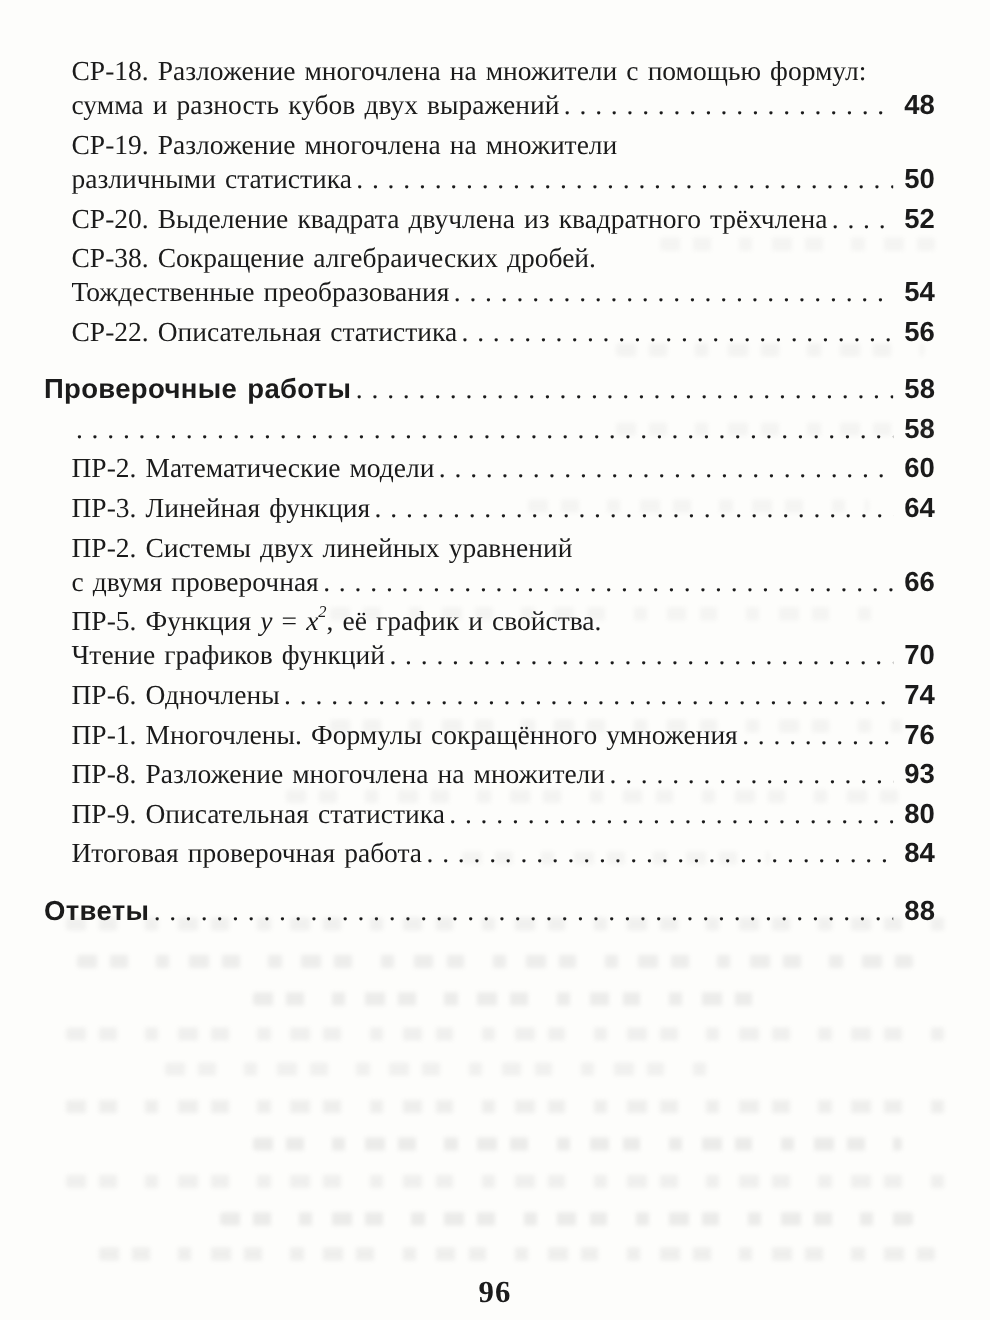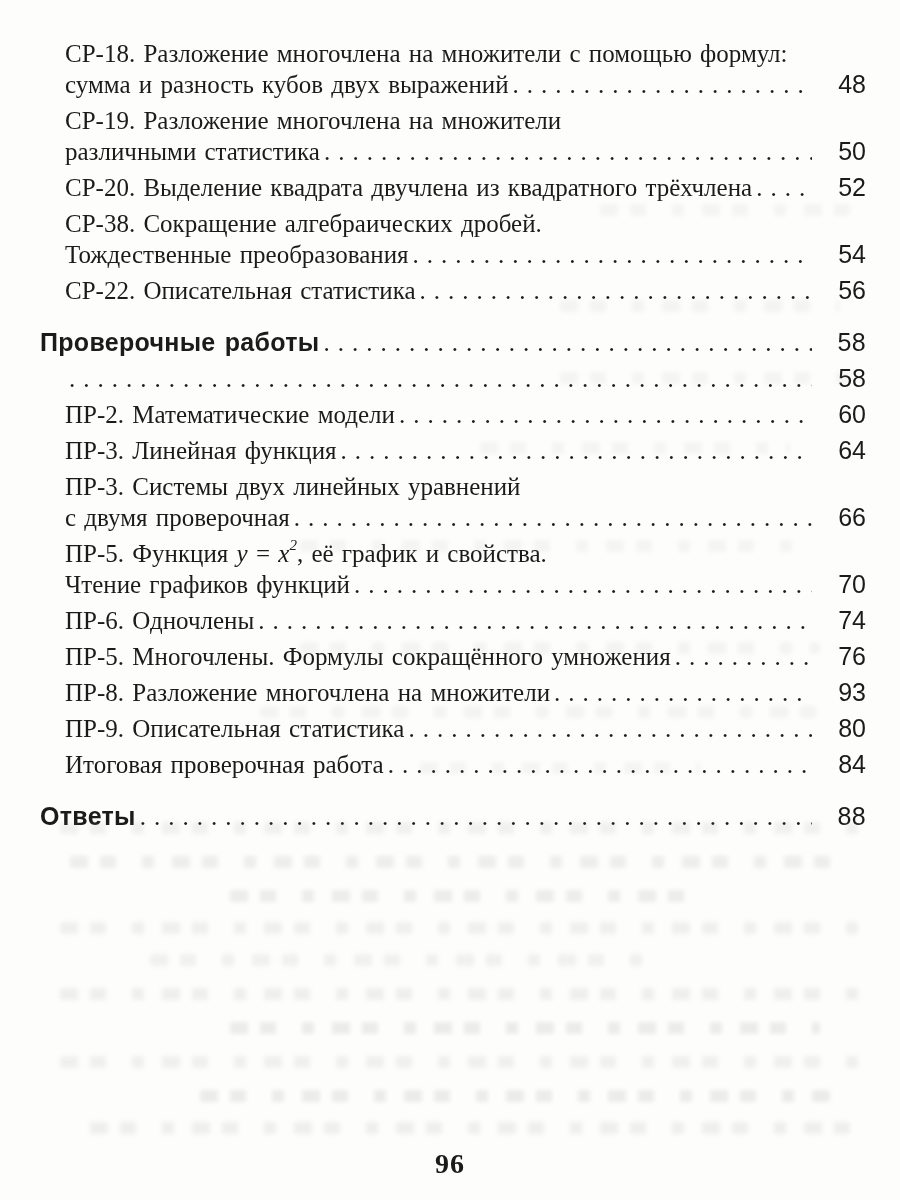--- a/index.html
+++ b/index.html
@@ -4,21 +4,21 @@
 <style>
   html,body{margin:0;padding:0;}
   body{
     width:900px;height:1200px;
     background:#fdfdfb;
     font-family:"Liberation Serif","DejaVu Serif",serif;
     color:#1b1b1b;
     position:relative;
     overflow:hidden;
   }
-  .paper{position:absolute;inset:0;}
+  .paper{position:absolute;inset:0;margin-top:12px;}
   .toc{position:absolute;top:38px;left:40px;right:34px;}
   .toc-item{margin-bottom:5px;}
   .toc-item.entry{padding-left:25px;}
   .toc-item.heading{
     margin-top:21px;
     font-family:"Liberation Sans",sans-serif;
     font-weight:700;
     letter-spacing:.3px;
   }
   .toc-line{display:flex;align-items:baseline;font-size:25px;line-height:31px;word-spacing:2px;}
@@ -26,23 +26,23 @@
   .leader{
     flex:1;overflow:hidden;white-space:nowrap;
     margin:0 10px 0 4px;
     letter-spacing:8px;
     font-family:"Liberation Serif","DejaVu Serif",serif;
     font-weight:400;
     min-width:0;
   }
   .leader::after{content:"........................................................................";}
   .pg{
-    flex:0 0 44px;text-align:right;
+    flex:0 0 44px;text-align:left;
     font-family:"Liberation Sans",sans-serif;
-    font-weight:400;
+    font-weight:700;
   }
   i.math{font-style:italic;font-family:"Liberation Serif",serif;}
   sup.math{font-style:italic;font-size:.6em;position:relative;top:-.15em;line-height:0;}
   .footer-page{
     position:absolute;top:1148px;left:0;width:100%;
     text-align:center;font-size:28px;letter-spacing:1px;font-weight:bold;
   }
   
   .ghost{
     position:absolute;height:12px;border-radius:3px;
@@ -122,21 +122,21 @@
       </div>
       <div class="toc-item entry">
         <div class="toc-line">
           <span class="txt">ПР-3. Линейная функция</span>
           <span class="leader"></span>
           <span class="pg">64</span>
         </div>
       </div>
       <div class="toc-item entry">
         <div class="toc-line">
-          <span class="txt">ПР-3. Системы двух линейных уравнений</span>
+          <span class="txt">ПР-2. Системы двух линейных уравнений</span>
         </div>
         <div class="toc-line">
           <span class="txt">с двумя проверочная</span>
           <span class="leader"></span>
           <span class="pg">66</span>
         </div>
       </div>
       <div class="toc-item entry">
         <div class="toc-line">
           <span class="txt"><span>ПР-5. Функция </span><i class="math">y</i><span> = </span><i class="math">x</i><sup class="math">2</sup><span>, её график и свойства.</span></span>
@@ -149,21 +149,21 @@
       </div>
       <div class="toc-item entry">
         <div class="toc-line">
           <span class="txt">ПР-6. Одночлены</span>
           <span class="leader"></span>
           <span class="pg">74</span>
         </div>
       </div>
       <div class="toc-item entry">
         <div class="toc-line">
-          <span class="txt">ПР-5. Многочлены. Формулы сокращённого умножения</span>
+          <span class="txt">ПР-1. Многочлены. Формулы сокращённого умножения</span>
           <span class="leader"></span>
           <span class="pg">76</span>
         </div>
       </div>
       <div class="toc-item entry">
         <div class="toc-line">
           <span class="txt">ПР-8. Разложение многочлена на множители</span>
           <span class="leader"></span>
           <span class="pg">93</span>
         </div>

